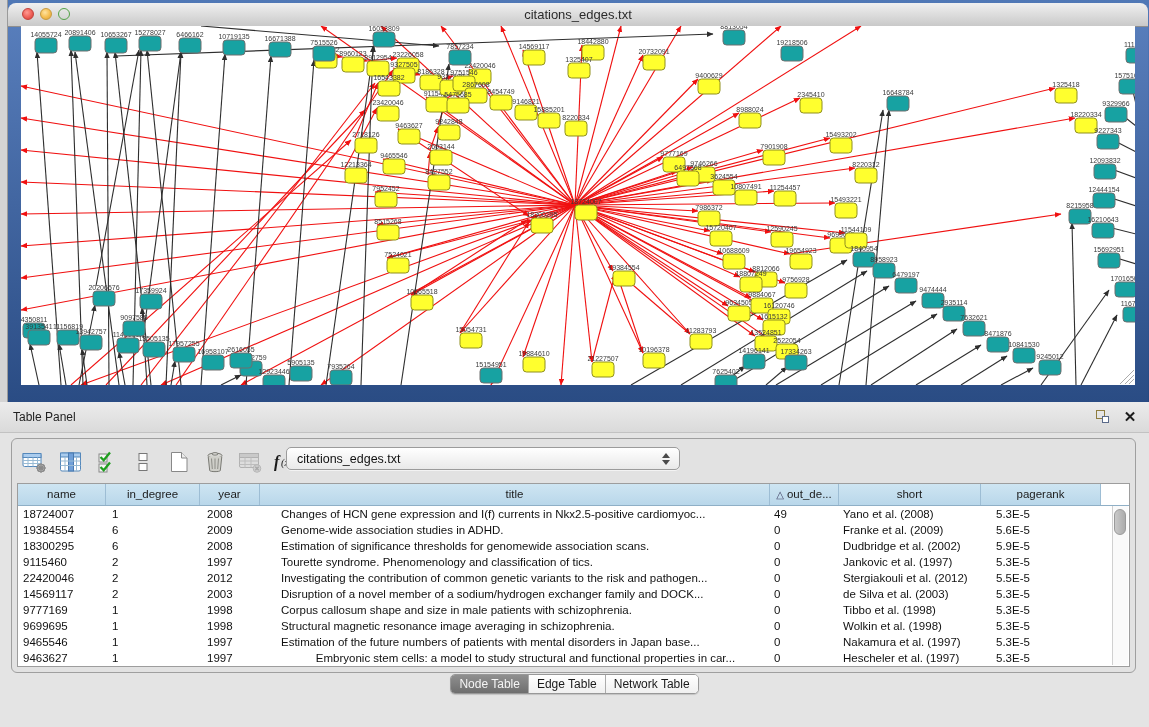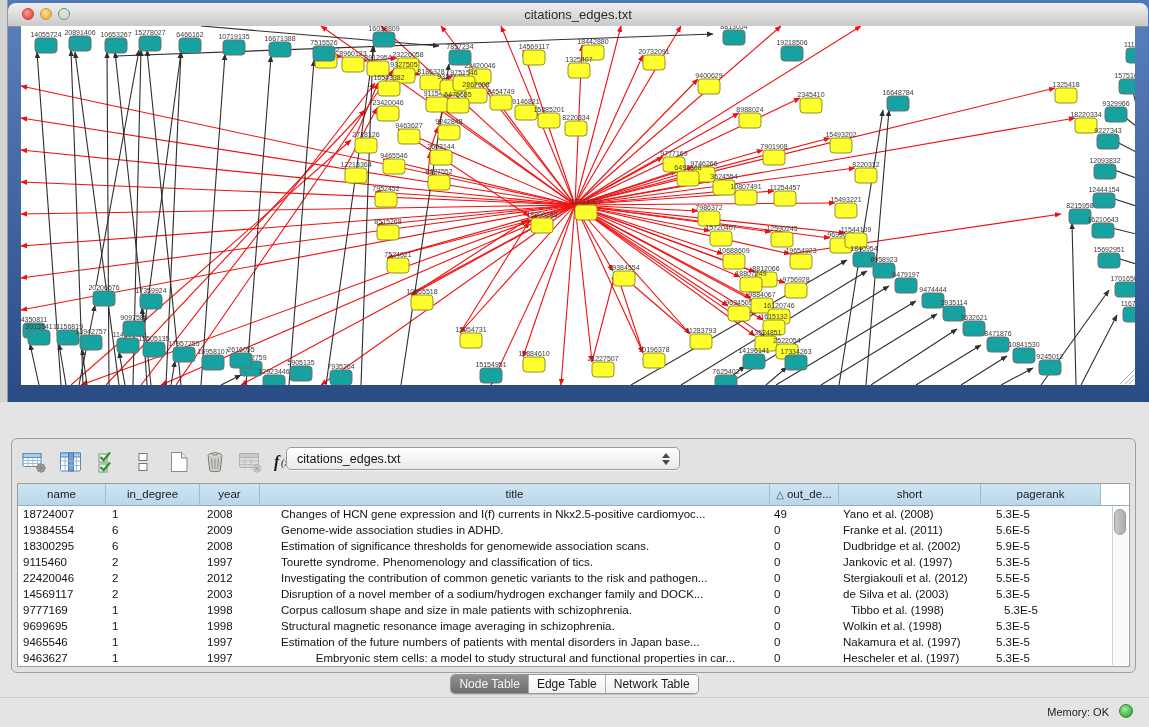--- a/index.html
+++ b/index.html
@@ -758,20 +758,32 @@
               <rect x="1102" y="281" width="22" height="15" rx="3.5" fill="#17A2A2" stroke="#6F6F6F" stroke-width="1"></rect>
               <text x="1113" y="279.5" text-anchor="middle" font-size="7" fill="#3a3a3a">1167533</text>
             </g>
           </svg>
         <div class="grip"></div>
       </div>
     </div>
   </div>
 
   <div class="table-panel">
+    <div class="panel-titlebar">
+      <span class="panel-title">Table Panel</span>
+      <div class="panel-icons">
+        <span class="icon-btn">
+          <svg width="16" height="16">
+              <rect x="2.5" y="1.5" width="8" height="8" fill="none" stroke="#8f7d3f"></rect>
+              <rect x="8.5" y="7.5" width="6" height="6" fill="#fff" stroke="#5a6a8a"></rect>
+            </svg>
+        </span>
+        <span class="icon-btn close-x">✕</span>
+      </div>
+    </div>
 
     <div class="table-container">
       <div class="toolbar" id="toolbar">
           <button class="tb-btn">
             <svg width="25" height="23">
               <rect x="1" y="2.5" width="18" height="13" rx="1.5" fill="#fff" stroke="#5588bb"></rect>
               <rect x="1" y="2.5" width="18" height="4" fill="#aaccee" stroke="#5588bb"></rect>
               <path d="M1 9.5h18M1 12.5h18M6 6.5v9M11 6.5v9M15.5 6.5v9" stroke="#99bbd4" fill="none"></path>
               <circle cx="19" cy="17" r="4" fill="#bdbdbd" stroke="#8a8a8a"></circle>
               <circle cx="19" cy="17" r="1.4" fill="#ececec"></circle>
@@ -857,21 +869,21 @@
               <div class="tbl-cell c4" style="width: 69px;">49</div>
               <div class="tbl-cell c5" style="width: 142px;">Yano et al. (2008)</div>
               <div class="tbl-cell c6" style="width: 120px;">5.3E-5</div>
             </div>
             <div class="tbl-row">
               <div class="tbl-cell c0" style="width: 88px;">19384554</div>
               <div class="tbl-cell c1" style="width: 94px;">6</div>
               <div class="tbl-cell c2" style="width: 60px;">2009</div>
               <div class="tbl-cell c3" style="width: 510px;">Genome-wide association studies in ADHD.</div>
               <div class="tbl-cell c4" style="width: 69px;">0</div>
-              <div class="tbl-cell c5" style="width: 142px;">Franke et al. (2011)</div>
+              <div class="tbl-cell c5" style="width: 142px;">Franke et al. (2009)</div>
               <div class="tbl-cell c6" style="width: 120px;">5.6E-5</div>
             </div>
             <div class="tbl-row">
               <div class="tbl-cell c0" style="width: 88px;">18300295</div>
               <div class="tbl-cell c1" style="width: 94px;">6</div>
               <div class="tbl-cell c2" style="width: 60px;">2008</div>
               <div class="tbl-cell c3" style="width: 510px;">Estimation of significance thresholds for genomewide association scans.</div>
               <div class="tbl-cell c4" style="width: 69px;">0</div>
               <div class="tbl-cell c5" style="width: 142px;">Dudbridge et al. (2002)</div>
               <div class="tbl-cell c6" style="width: 120px;">5.9E-5</div>
@@ -902,21 +914,21 @@
               <div class="tbl-cell c4" style="width: 69px;">0</div>
               <div class="tbl-cell c5" style="width: 142px;">de Silva et al. (2003)</div>
               <div class="tbl-cell c6" style="width: 120px;">5.3E-5</div>
             </div>
             <div class="tbl-row">
               <div class="tbl-cell c0" style="width: 88px;">9777169</div>
               <div class="tbl-cell c1" style="width: 94px;">1</div>
               <div class="tbl-cell c2" style="width: 60px;">1998</div>
               <div class="tbl-cell c3" style="width: 510px;">Corpus callosum shape and size in male patients with schizophrenia.</div>
               <div class="tbl-cell c4" style="width: 69px;">0</div>
-              <div class="tbl-cell c5" style="width: 142px; margin-left: 8px;">Tibbo et al. (1998)</div>
+              <div class="tbl-cell c5" style="width: 142px;">Tibbo et al. (1998)</div>
               <div class="tbl-cell c6" style="width: 120px;">5.3E-5</div>
             </div>
             <div class="tbl-row">
               <div class="tbl-cell c0" style="width: 88px;">9699695</div>
               <div class="tbl-cell c1" style="width: 94px;">1</div>
               <div class="tbl-cell c2" style="width: 60px;">1998</div>
               <div class="tbl-cell c3" style="width: 510px;">Structural magnetic resonance image averaging in schizophrenia.</div>
               <div class="tbl-cell c4" style="width: 69px;">0</div>
               <div class="tbl-cell c5" style="width: 142px;">Wolkin et al. (1998)</div>
               <div class="tbl-cell c6" style="width: 120px;">5.3E-5</div>
@@ -947,19 +959,15 @@
     </div>
 
     <div class="tabs">
       <div class="seg" id="seg-tabs">
           <div class="seg-btn active">Node Table</div>
           <div class="seg-btn">Edge Table</div>
           <div class="seg-btn">Network Table</div>
         </div>
     </div>
 
-    <div class="statusbar">
-      <span class="memory">Memory: OK</span>
-      <span class="mem-dot"></span>
-    </div>
   </div>
 
 </div>
 
 </body></html>

